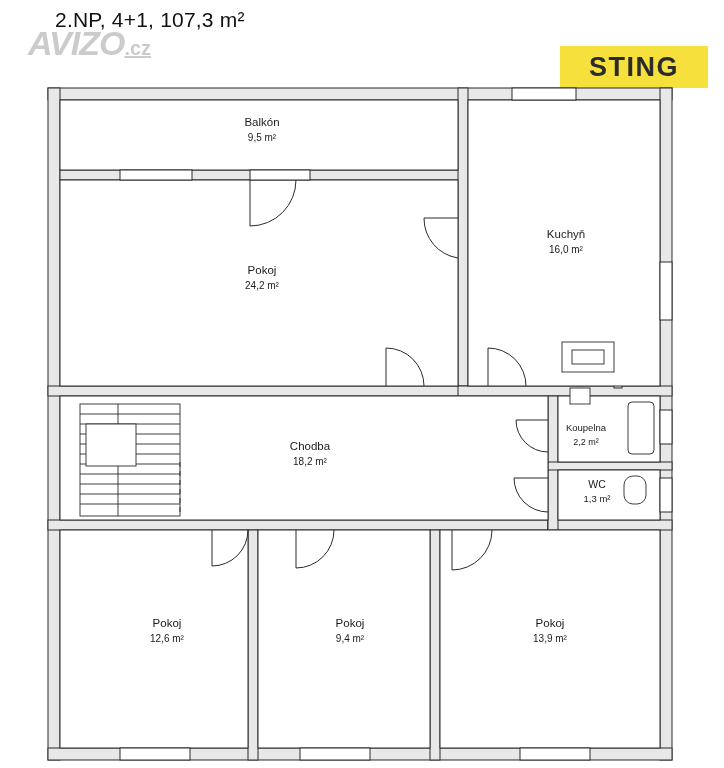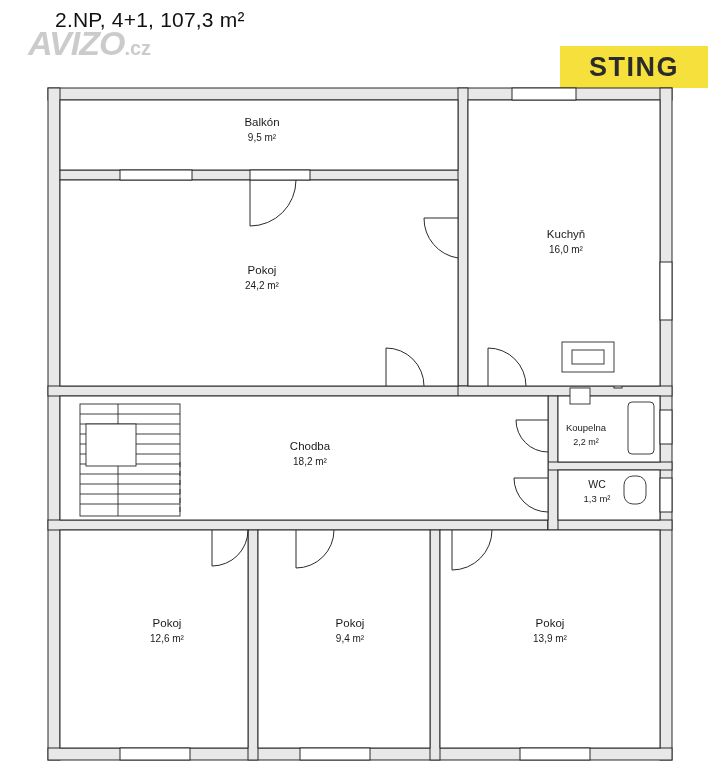--- a/index.html
+++ b/index.html
@@ -39,20 +39,21 @@
     letter-spacing: -1px;
     color: rgba(140,140,140,0.45);
     user-select: none;
     pointer-events: none;
   }
   #watermark .sfx {
     font-size: 20px;
     font-weight: 700;
     font-style: normal;
     letter-spacing: 0px;
+    text-decoration: underline;
   }
 
   
   #sting-logo {
     position: absolute;
     right: 16px;
     top: 46px;
     width: 148px;
     height: 42px;
     background: #f5e03c;

